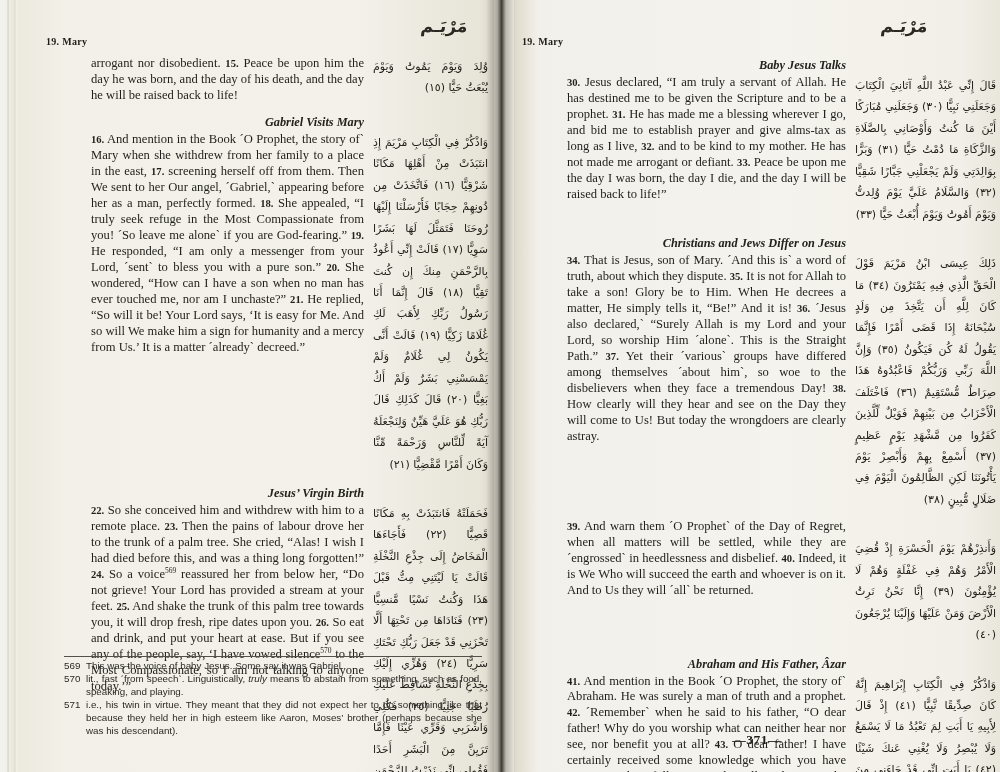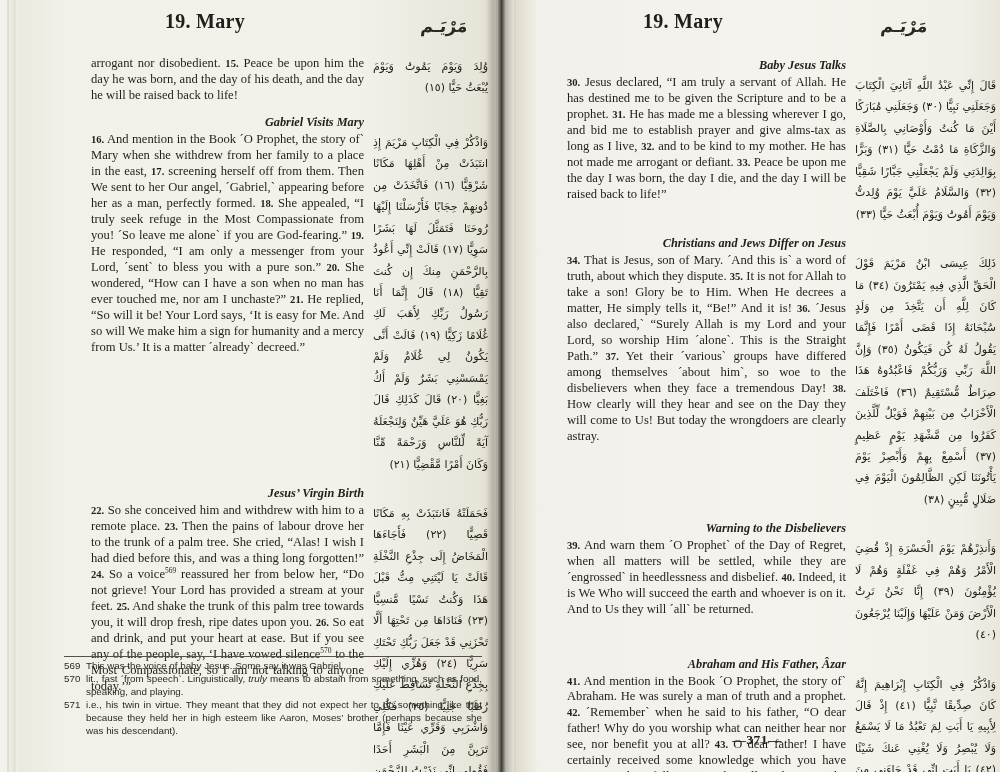--- a/index.html
+++ b/index.html
@@ -18,22 +18,21 @@
     background:linear-gradient(90deg,#eceade 0%,#f2f0e8 10%,#f3f1ea 70%,#e7e4d8 97%,#ddd9cc 100%);}
   #page-right{left:514px;width:486px;
     background:linear-gradient(90deg,#dedacb 0%,#f2f0ea 5%,#f5f3ed 55%,#f1efe7 92%,#e9e6dc 100%);}
   
   #gutter{
     position:absolute;left:486px;top:0;width:30px;height:772px;z-index:5;
     background:linear-gradient(90deg,rgba(40,35,25,0) 0%,rgba(60,54,42,.38) 38%,rgba(25,22,15,.82) 52%,rgba(60,54,42,.30) 66%,rgba(40,35,25,0) 100%);
   }
   .page-header{position:relative;height:52px;}
   .page-title{
-    position:absolute;top:10px;font-weight:bold;font-size:20px;letter-spacing:.3px;
-    text-align:center;
+    position:absolute;top:36px;font-weight:bold;font-size:10px;letter-spacing:.3px;
   }
   #page-left .page-title{left:28px;width:318px;}
   #page-right .page-title{left:8px;width:322px;}
   .calligraphy{
     position:absolute;top:16px;font-family:"DejaVu Sans",sans-serif;
     font-size:17px;font-weight:bold;direction:rtl;color:#2a2822;
     transform:skewX(-6deg);letter-spacing:1px;
   }
   #page-left .calligraphy{right:26px;}
   #page-right .calligraphy{right:72px;}
@@ -135,21 +134,20 @@
         </div>
         <div class="sec hh">
           <div class="eng">
             <div class="sec-heading">Christians and Jews Differ on Jesus</div>
             <div class="para"><span class="vnum">34.</span> That is Jesus, son of Mary. ´And this is` a word of truth, about which they dispute. <span class="vnum">35.</span> It is not for Allah to take a son! Glory be to Him. When He decrees a matter, He simply tells it, “Be!” And it is! <span class="vnum">36.</span> ´Jesus also declared,` “Surely Allah is my Lord and your Lord, so worship Him ´alone`. This is the Straight Path.” <span class="vnum">37.</span> Yet their ´various` groups have differed among themselves ´about him`, so woe to the disbelievers when they face a tremendous Day! <span class="vnum">38.</span> How clearly will they hear and see on the Day they will come to Us! But today the wrongdoers are clearly astray.</div>
           </div>
           <div class="ar">ذَلِكَ عِيسَى ابْنُ مَرْيَمَ قَوْلَ الْحَقِّ الَّذِي فِيهِ يَمْتَرُونَ (٣٤) مَا كَانَ لِلَّهِ أَن يَتَّخِذَ مِن وَلَدٍ سُبْحَانَهُ إِذَا قَضَى أَمْرًا فَإِنَّمَا يَقُولُ لَهُ كُن فَيَكُونُ (٣٥) وَإِنَّ اللَّهَ رَبِّي وَرَبُّكُمْ فَاعْبُدُوهُ هَذَا صِرَاطٌ مُّسْتَقِيمٌ (٣٦) فَاخْتَلَفَ الْأَحْزَابُ مِن بَيْنِهِمْ فَوَيْلٌ لِّلَّذِينَ كَفَرُوا مِن مَّشْهَدِ يَوْمٍ عَظِيمٍ (٣٧) أَسْمِعْ بِهِمْ وَأَبْصِرْ يَوْمَ يَأْتُونَنَا لَكِنِ الظَّالِمُونَ الْيَوْمَ فِي ضَلَالٍ مُّبِينٍ (٣٨)</div>
         </div>
         <div class="sec hh">
           <div class="eng">
-            <div class="sec-heading">Warning to the Disbelievers</div>
             <div class="para"><span class="vnum">39.</span> And warn them ´O Prophet` of the Day of Regret, when all matters will be settled, while they are ´engrossed` in heedlessness and disbelief. <span class="vnum">40.</span> Indeed, it is We Who will succeed the earth and whoever is on it. And to Us they will ´all` be returned.</div>
           </div>
           <div class="ar">وَأَنذِرْهُمْ يَوْمَ الْحَسْرَةِ إِذْ قُضِيَ الْأَمْرُ وَهُمْ فِي غَفْلَةٍ وَهُمْ لَا يُؤْمِنُونَ (٣٩) إِنَّا نَحْنُ نَرِثُ الْأَرْضَ وَمَنْ عَلَيْهَا وَإِلَيْنَا يُرْجَعُونَ (٤٠)</div>
         </div>
         <div class="sec hh">
           <div class="eng">
             <div class="sec-heading">Abraham and His Father, Âzar</div>
             <div class="para"><span class="vnum">41.</span> And mention in the Book ´O Prophet, the story of` Abraham. He was surely a man of truth and a prophet. <span class="vnum">42.</span> ´Remember` when he said to his father, “O dear father! Why do you worship what can neither hear nor see, nor benefit you at all? <span class="vnum">43.</span> O dear father! I have certainly received some knowledge which you have not received, so follow me and I will guide you to the Straight Path. <span class="vnum">44.</span> O dear father! Do not worship Satan. Surely Satan is ever rebellious against the Most Compassionate.  O dear father! I truly fear that you will be touched by a torment from the Most Compassionate, and become Satan’s companion ´in Hell`.”</div>
           </div>
           <div class="ar">وَاذْكُرْ فِي الْكِتَابِ إِبْرَاهِيمَ إِنَّهُ كَانَ صِدِّيقًا نَّبِيًّا (٤١) إِذْ قَالَ لِأَبِيهِ يَا أَبَتِ لِمَ تَعْبُدُ مَا لَا يَسْمَعُ وَلَا يُبْصِرُ وَلَا يُغْنِي عَنكَ شَيْئًا (٤٢) يَا أَبَتِ إِنِّي قَدْ جَاءَنِي مِنَ الْعِلْمِ مَا لَمْ يَأْتِكَ فَاتَّبِعْنِي أَهْدِكَ صِرَاطًا سَوِيًّا (٤٣) يَا أَبَتِ لَا تَعْبُدِ الشَّيْطَانَ إِنَّ الشَّيْطَانَ كَانَ لِلرَّحْمَنِ عَصِيًّا (٤٤) يَا أَبَتِ إِنِّي أَخَافُ أَن يَمَسَّكَ عَذَابٌ مِّنَ الرَّحْمَنِ فَتَكُونَ لِلشَّيْطَانِ وَلِيًّا (٤٥)</div>

